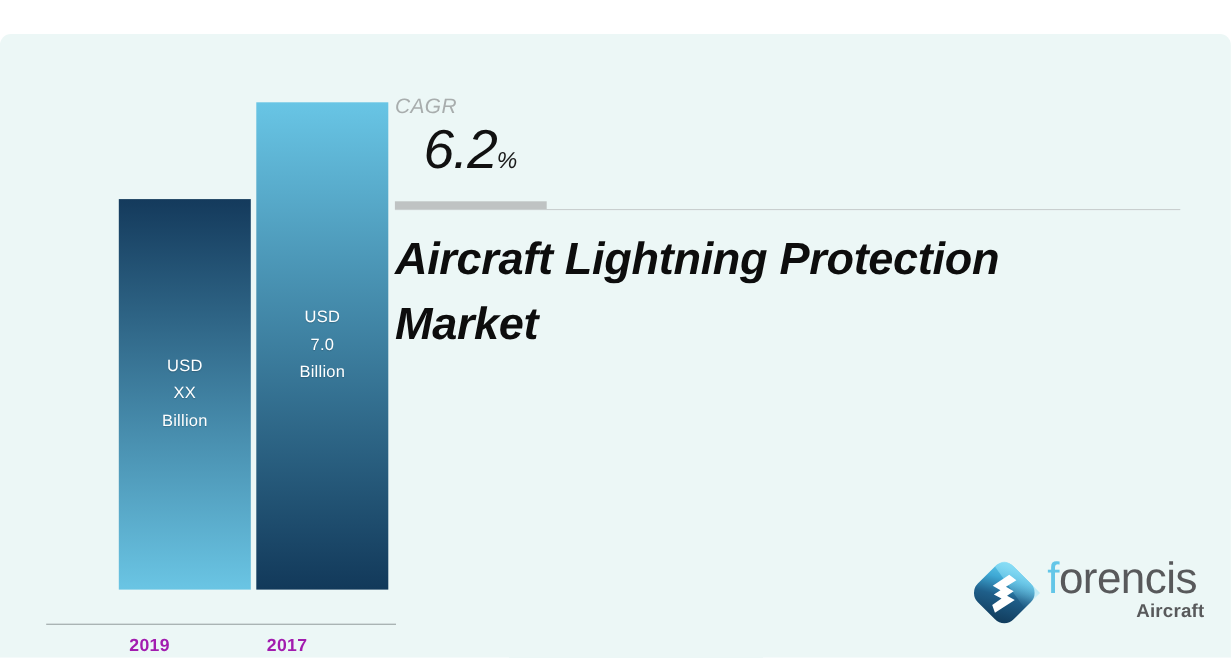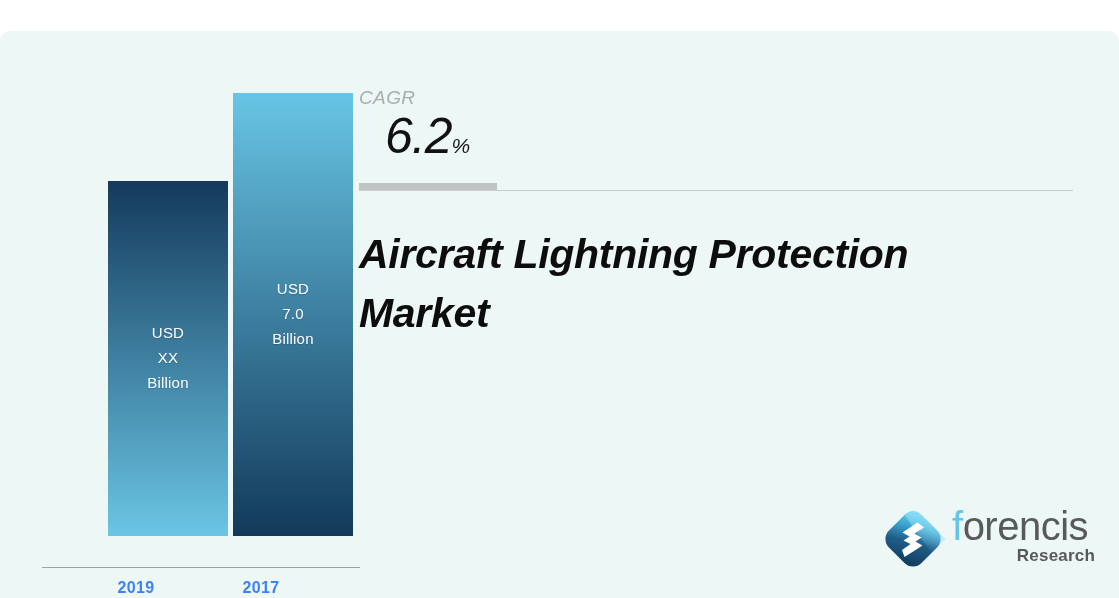--- a/index.html
+++ b/index.html
@@ -99,21 +99,21 @@
     width: 318px;
     height: 26px;
   }
   .tick {
     position: absolute;
     top: 0;
     width: 120px;
     text-align: center;
     font-size: 16px;
     font-weight: bold;
-    color: #3b82f6;
+    color: #a21caf;
     letter-spacing: .3px;
   }
   #tick-2019 { left: 34px; }
   #tick-2024 { left: 159px; }
 
   
   .content {
     position: absolute;
     left: 359px;
     top: 31px;
@@ -173,21 +173,20 @@
   .title {
     position: absolute;
     left: 0;
     top: 175px;
     width: 640px;
     font-size: 41px;
     font-weight: bold;
     color: #0d0d0d;
     line-height: 1.45;
     letter-spacing: -0.3px;
-    margin-top: 19px;
   }
 
   .subtitle {
     position: absolute;
     left: 2px;
     top: 320px;
     font-size: 21px;
     color: #2b2b2b;
     letter-spacing: .1px;
   }
@@ -316,18 +315,18 @@
         <g transform="rotate(45 33 33)">
           <rect x="10" y="10" width="46" height="46" rx="12" ry="12" fill="url(#badgeGrad)"></rect>
           <path d="M10 22 Q10 10 22 10 L56 10 L56 30 Z" fill="url(#badgeHi)"></path>
         </g>
         <path d="M37.5 16.5 L22.5 26.5 L29.5 30.5 L23.5 34.5 L30.5 38 L22 44 L24.5 51 L42.5 39.5 L35.5 35.5 L41.5 31.5 L34.5 27.5 L44 21.5 Z" fill="#ffffff"></path>
       </svg>
     </div>
 
     <div class="logo-word">
       <div class="logo-forencis"><span class="f-blue">f</span><span>orencis</span></div>
-      <div class="logo-research">Research</div>
+      <div class="logo-research">Aircraft</div>
     </div>
 
   </div>
 
 </div>
 
 </body></html>

